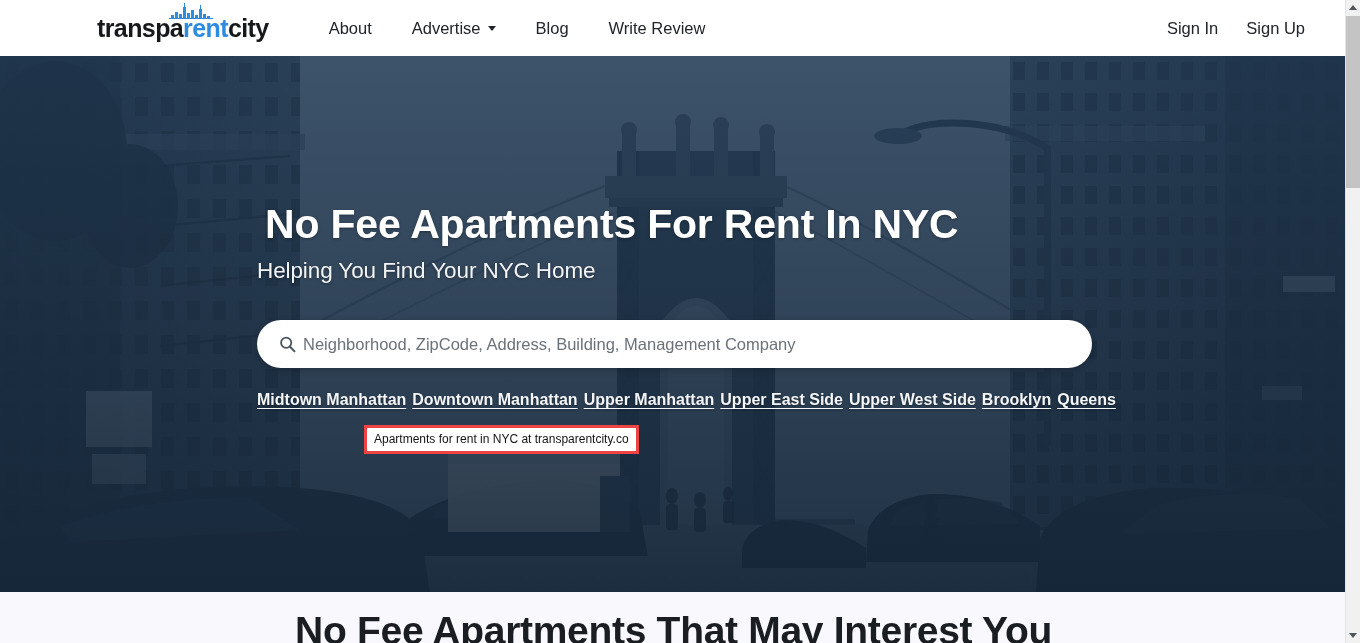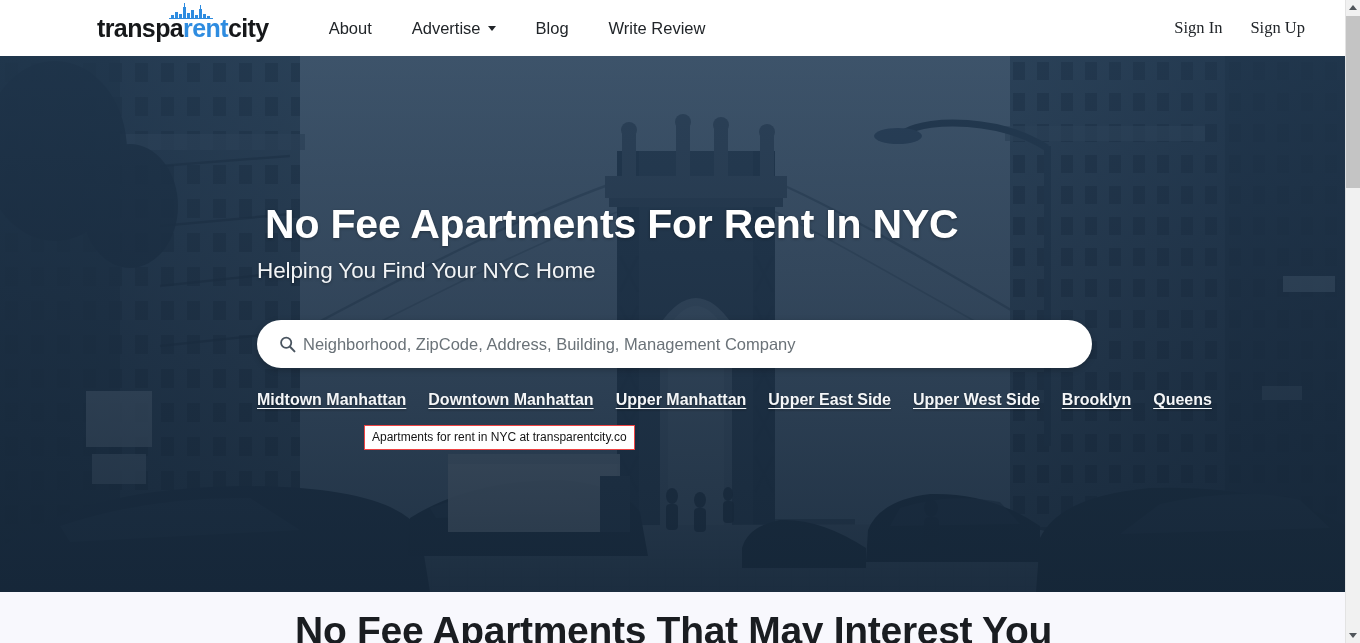--- a/index.html
+++ b/index.html
@@ -87,21 +87,20 @@
     width: 0; height: 0;
     border-left: 4.5px solid transparent;
     border-right: 4.5px solid transparent;
     border-top: 5px solid #212529;
   }
   .nav-right {
     margin-left: auto;
     margin-right: 28px;
     display: flex;
     align-items: center;
-    font-family: Liberation Serif, serif;
   }
 
   
   .hero {
     position: relative;
     height: 536px;
     overflow: hidden;
     background: #223851;
   }
   .hero-photo {
@@ -169,42 +168,42 @@
     font-size: 16.5px;
     color: #495057;
     padding: 0;
   }
   .search-input::placeholder { color: #6a7278; opacity: 1; }
 
   .hoods {
     margin-top: 23px;
     display: flex;
     align-items: center;
-    gap: 22px;
+    gap: 6px;
     flex-wrap: nowrap;
   }
   .hood-link {
     color: #f4f6f8;
     font-size: 16px;
     font-weight: bold;
     text-decoration: underline;
     text-underline-offset: 3px;
     white-space: nowrap;
     cursor: pointer;
     text-shadow: 0 1px 2px rgba(0,0,0,0.4);
   }
 
   
   .status-tip {
     position: absolute;
     left: 364px;
     top: 425px;
     z-index: 20;
     background: #ffffff;
-    border: 1px solid #ef4444;
+    border: 3px solid #ef4444;
     color: #141414;
     font-size: 12px;
     line-height: 1;
     padding: 5px 7px 6px 7px;
     white-space: nowrap;
     font-family: "Liberation Sans", sans-serif;
   }
 
   
   .section {

